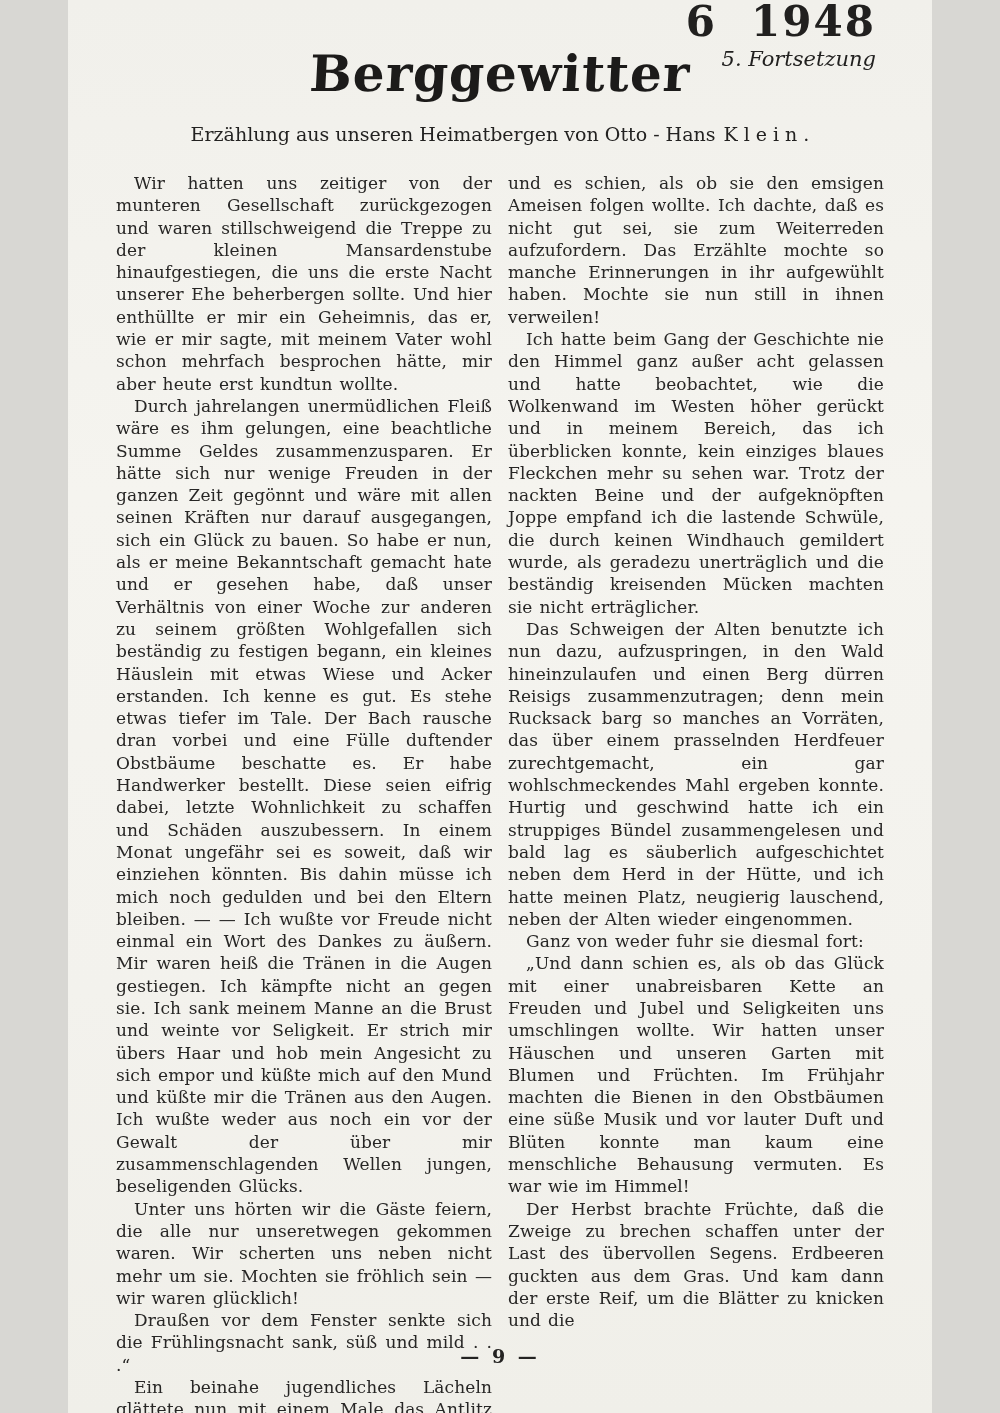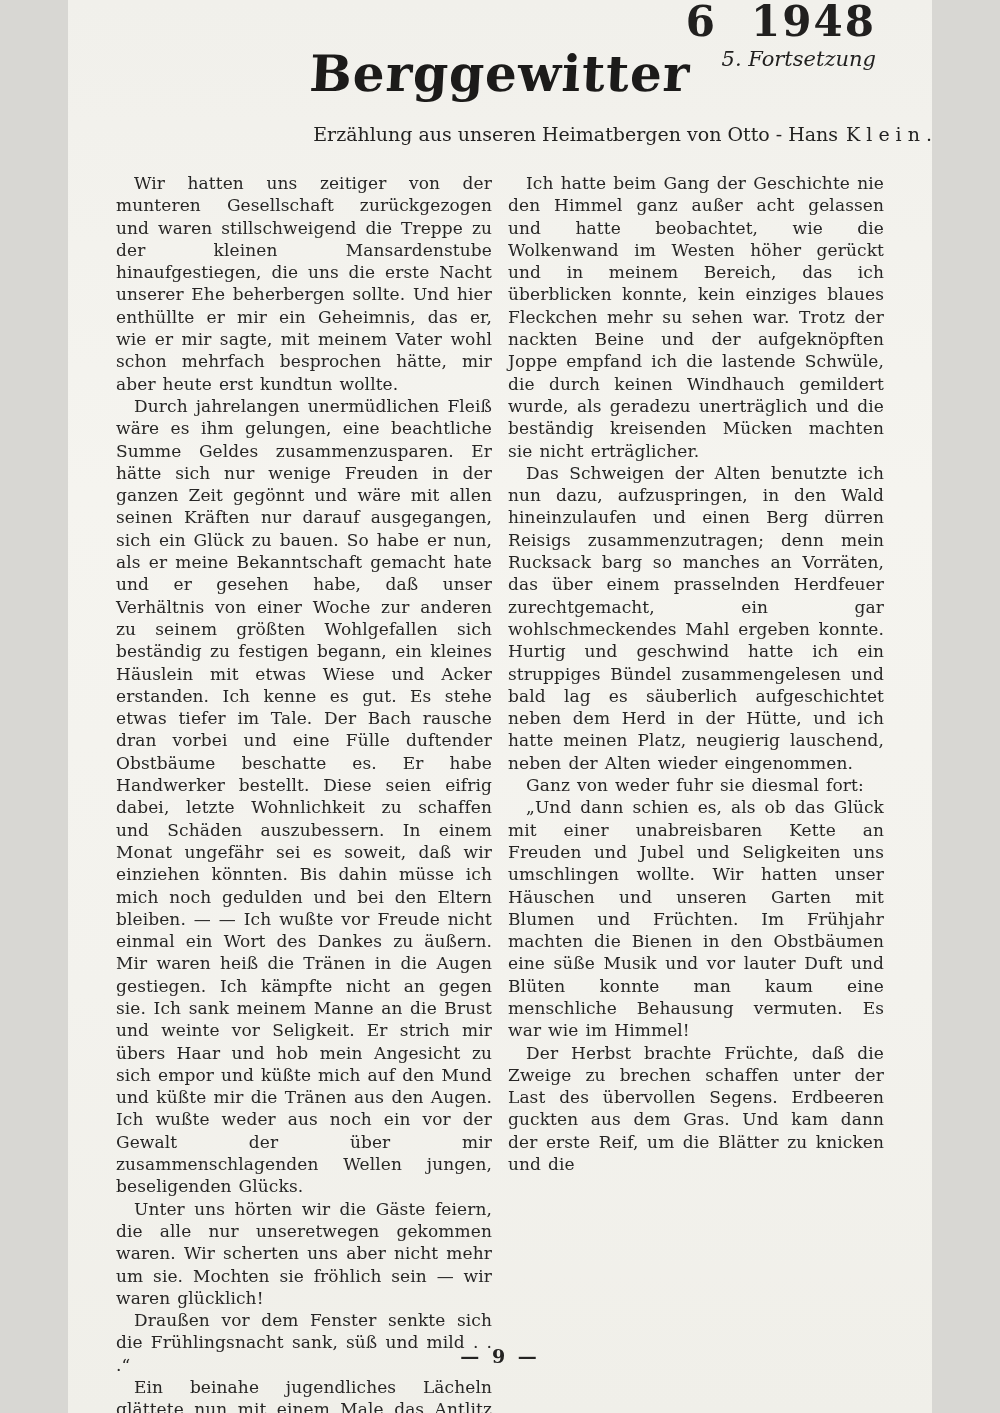--- a/index.html
+++ b/index.html
@@ -40,21 +40,21 @@
   .issue-no { margin-right: 34px; }
   .continuation {
     font-style: italic;
     font-size: 21px;
     line-height: 26px;
     margin-top: 2px;
     color: #21201f;
   }
   .subtitle {
     margin: 20px 0 0 0;
-    text-align: right;
+    text-align: center;
     font-size: 19px;
     line-height: 24px;
     color: #232221;
   }
   .author { letter-spacing: 6px; margin-left: 8px; }
   .columns {
     display: flex;
     gap: 16px;
     padding: 26px 48px 0 48px;
   }
@@ -99,28 +99,29 @@
     </p>
   </header>
 
   <main class="columns">
     <section class="column">
 
         <p class="para">Wir hatten uns zeitiger von der munteren Gesellschaft zurückgezogen und waren stillschweigend die Treppe zu der kleinen Mansardenstube hinaufgestiegen, die uns die erste Nacht unserer Ehe beherbergen sollte. Und hier enthüllte er mir ein Geheimnis, das er, wie er mir sagte, mit meinem Vater wohl schon mehrfach besprochen hätte, mir aber heute erst kundtun wollte.</p>
 
         <p class="para">Durch jahrelangen unermüdlichen Fleiß wäre es ihm gelungen, eine beachtliche Summe Geldes zusammenzusparen. Er hätte sich nur wenige Freuden in der ganzen Zeit gegönnt und wäre mit allen seinen Kräften nur darauf ausgegangen, sich ein Glück zu bauen. So habe er nun, als er meine Bekanntschaft gemacht hate und er gesehen habe, daß unser Verhältnis von einer Woche zur anderen zu seinem größten Wohlgefallen sich beständig zu festigen begann, ein kleines Häuslein mit etwas Wiese und Acker erstanden. Ich kenne es gut. Es stehe etwas tiefer im Tale. Der Bach rausche dran vorbei und eine Fülle duftender Obstbäume beschatte es. Er habe Handwerker bestellt. Diese seien eifrig dabei, letzte Wohnlichkeit zu schaffen und Schäden auszubessern. In einem Monat ungefähr sei es soweit, daß wir einziehen könnten. Bis dahin müsse ich mich noch gedulden und bei den Eltern bleiben. — — Ich wußte vor Freude nicht einmal ein Wort des Dankes zu äußern. Mir waren heiß die Tränen in die Augen gestiegen. Ich kämpfte nicht an gegen sie. Ich sank meinem Manne an die Brust und weinte vor Seligkeit. Er strich mir übers Haar und hob mein Angesicht zu sich empor und küßte mich auf den Mund und küßte mir die Tränen aus den Augen. Ich wußte weder aus noch ein vor der Gewalt der über mir zusammenschlagenden Wellen jungen, beseligenden Glücks.</p>
 
-        <p class="para">Unter uns hörten wir die Gäste feiern, die alle nur unseretwegen gekommen waren. Wir scherten uns aber nicht mehr um sie. Mochten sie fröhlich sein — wir waren glücklich!</p>
+        <p class="para">Unter uns hörten wir die Gäste feiern, die alle nur unseretwegen gekommen waren. Wir scherten uns neben nicht mehr um sie. Mochten sie fröhlich sein — wir waren glücklich!</p>
 
         <p class="para">Draußen vor dem Fenster senkte sich die Frühlingsnacht sank, süß und mild . . .“</p>
 
         <p class="para">Ein beinahe jugendliches Lächeln glättete nun mit einem Male das Antlitz der Alten. Sie sah vor sich auf den Waldboden nieder</p>
       </section>
     <section class="column">
 
+        <p class="para no-indent">und es schien, als ob sie den emsigen Ameisen folgen wollte. Ich dachte, daß es nicht gut sei, sie zum Weiterreden aufzufordern. Das Erzählte mochte so manche Erinnerungen in ihr aufgewühlt haben. Mochte sie nun still in ihnen verweilen!</p>
 
         <p class="para">Ich hatte beim Gang der Geschichte nie den Himmel ganz außer acht gelassen und hatte beobachtet, wie die Wolkenwand im Westen höher gerückt und in meinem Bereich, das ich überblicken konnte, kein einziges blaues Fleckchen mehr su sehen war. Trotz der nackten Beine und der aufgeknöpften Joppe empfand ich die lastende Schwüle, die durch keinen Windhauch gemildert wurde, als geradezu unerträglich und die beständig kreisenden Mücken machten sie nicht erträglicher.</p>
 
         <p class="para">Das Schweigen der Alten benutzte ich nun dazu, aufzuspringen, in den Wald hineinzulaufen und einen Berg dürren Reisigs zusammenzutragen; denn mein Rucksack barg so manches an Vorräten, das über einem prasselnden Herdfeuer zurechtgemacht, ein gar wohlschmeckendes Mahl ergeben konnte. Hurtig und geschwind hatte ich ein struppiges Bündel zusammengelesen und bald lag es säuberlich aufgeschichtet neben dem Herd in der Hütte, und ich hatte meinen Platz, neugierig lauschend, neben der Alten wieder eingenommen.</p>
 
         <p class="para">Ganz von weder fuhr sie diesmal fort:</p>
 
         <p class="para">„Und dann schien es, als ob das Glück mit einer unabreisbaren Kette an Freuden und Jubel und Seligkeiten uns umschlingen wollte. Wir hatten unser Häuschen und unseren Garten mit Blumen und Früchten. Im Frühjahr machten die Bienen in den Obstbäumen eine süße Musik und vor lauter Duft und Blüten konnte man kaum eine menschliche Behausung vermuten. Es war wie im Himmel!</p>
 
 

